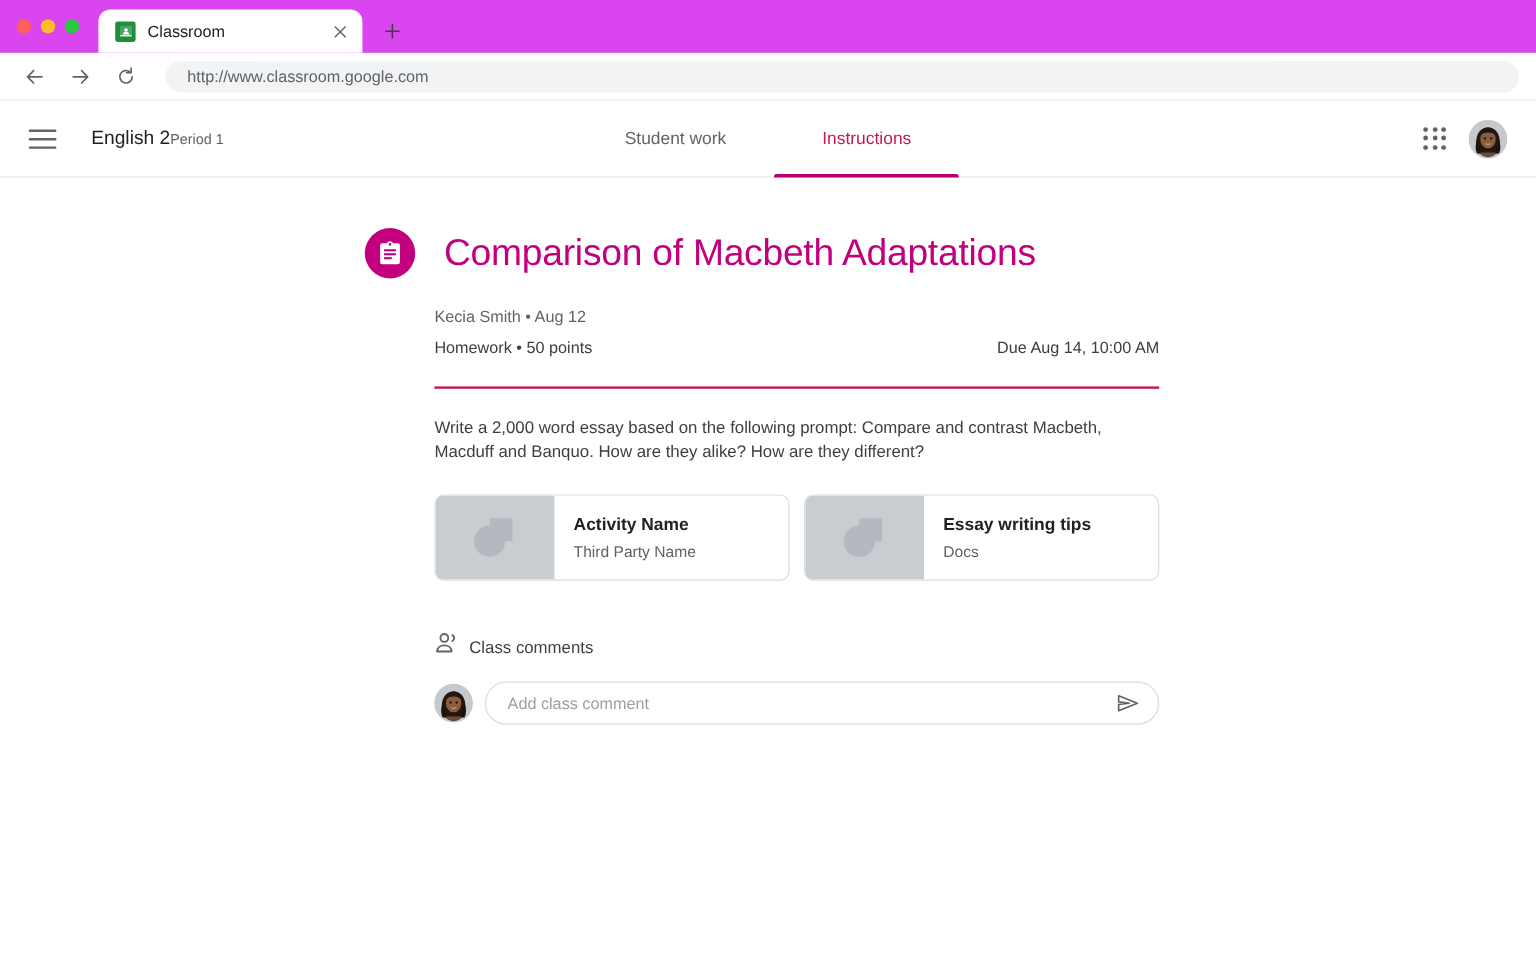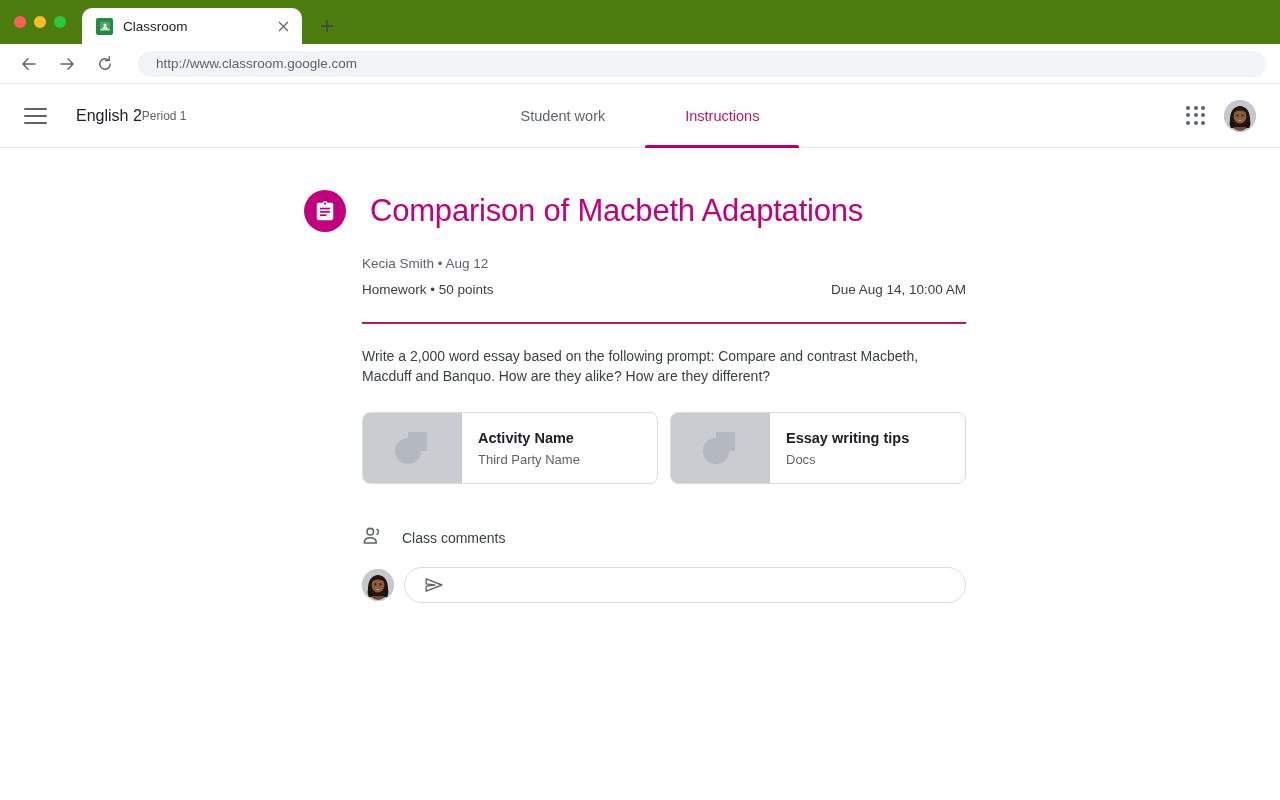--- a/index.html
+++ b/index.html
@@ -6,21 +6,21 @@
   html, body {
     width: 1280px; height: 800px;
     font-family: "Liberation Sans", sans-serif;
     background: #ffffff;
     overflow: hidden;
   }
 
   
   .browser-chrome {
     width: 1280px;
-    background: #4d7c0f;
+    background: #d946ef;
     position: relative;
   }
   .tabstrip {
     height: 44px;
     display: flex;
     align-items: flex-end;
     padding-left: 12px;
     position: relative;
   }
   .traffic-lights {
@@ -315,21 +315,21 @@
     margin-top: 2px;
     white-space: nowrap;
     overflow: hidden;
     text-overflow: ellipsis;
   }
 
   .comments-head {
     margin-top: 42px;
     display: flex;
     align-items: center;
-    gap: 18px;
+    gap: 7px;
   }
   .comments-label {
     font-size: 14px;
     color: #3c4043;
   }
   .comment-row {
     margin-top: 17px;
     display: flex;
     align-items: center;
     gap: 10px;
@@ -552,20 +552,21 @@
           <ellipse cx="16" cy="16" rx="6.4" ry="7.6" fill="#8a5c40"></ellipse>
           <path d="M9.6 12.5 Q16 8.5 22.4 12.5 Q22.8 7 16 6.2 Q9.2 7 9.6 12.5 Z" fill="#22160f"></path>
           <ellipse cx="13.4" cy="15.4" rx="1" ry="1.1" fill="#2b1a11"></ellipse>
           <ellipse cx="18.6" cy="15.4" rx="1" ry="1.1" fill="#2b1a11"></ellipse>
           <path d="M13 19.4 Q16 21.6 19 19.4 Q16 20.4 13 19.4 Z" fill="#ffffff"></path>
           <path d="M6.5 18 Q4.6 24 7 28 L10 28 Q7.6 23 8.4 18 Z" fill="#1b120c"></path>
           <path d="M25.5 18 Q27.4 24 25 28 L22 28 Q24.4 23 23.6 18 Z" fill="#1b120c"></path>
         </svg>
       </div>
       <div class="comment-box">
+        <input class="comment-input" type="text" placeholder="Add class comment" style="">
         <span class="send-btn">
           <svg width="22" height="22" viewBox="0 0 24 24">
             <path d="M3.5 5.2 L20.5 12 L3.5 18.8 L3.5 13.2 L13 12 L3.5 10.8 Z" fill="none" stroke="#5f6368" stroke-width="1.5" stroke-linejoin="round"></path>
           </svg>
         </span>
       </div>
     </div>
 
   </div>
 </div>

